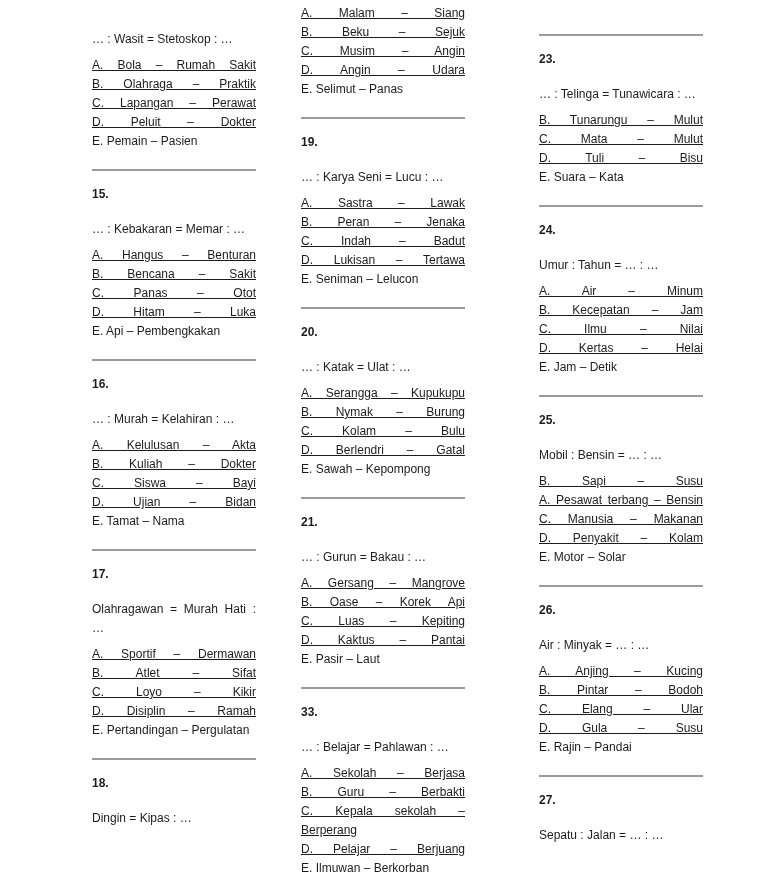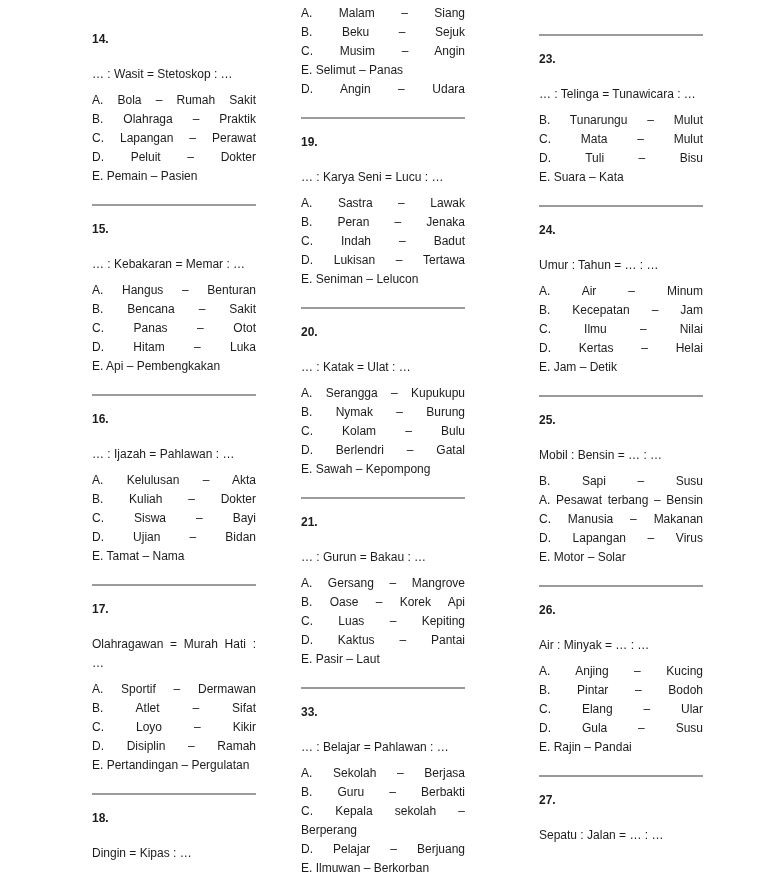--- a/index.html
+++ b/index.html
@@ -33,34 +33,34 @@
     margin-bottom: 16px;
   }
   .stem {
     text-align: justify;
     margin-bottom: 7px;
   }
   .option { text-align: left; }
   .option.just {
     text-align: justify;
     text-align-last: justify;
+    text-decoration: underline;
   }
   .divider {
     height: 2px;
     background: #9b9b9b;
     margin: 18px 0 14px 0;
   }
 </style>
 </head>
 <body>
 
 <div class="page">
   <div class="col col1">
       <div class="question">
-        <div class="qnum">14.</div>
         <div class="stem">… : Wasit = Stetoskop : …</div>
         <div class="options">
           <div class="option just">A. Bola – Rumah Sakit</div>
           <div class="option just">B. Olahraga – Praktik</div>
           <div class="option just">C. Lapangan – Perawat</div>
           <div class="option just">D. Peluit – Dokter</div>
           <div class="option">E. Pemain – Pasien</div>
         </div>
       </div>
       <div class="divider"></div>
@@ -71,21 +71,21 @@
           <div class="option just">A. Hangus – Benturan</div>
           <div class="option just">B. Bencana – Sakit</div>
           <div class="option just">C. Panas – Otot</div>
           <div class="option just">D. Hitam – Luka</div>
           <div class="option">E. Api – Pembengkakan</div>
         </div>
       </div>
       <div class="divider"></div>
       <div class="question">
         <div class="qnum">16.</div>
-        <div class="stem">… : Ijazah = Pahlawan : …</div>
+        <div class="stem">… : Murah = Kelahiran : …</div>
         <div class="options">
           <div class="option just">A. Kelulusan – Akta</div>
           <div class="option just">B. Kuliah – Dokter</div>
           <div class="option just">C. Siswa – Bayi</div>
           <div class="option just">D. Ujian – Bidan</div>
           <div class="option">E. Tamat – Nama</div>
         </div>
       </div>
       <div class="divider"></div>
       <div class="question">
@@ -104,22 +104,22 @@
         <div class="qnum">18.</div>
         <div class="stem">Dingin = Kipas : …</div>
       </div>
     </div>
   <div class="col col2">
       <div class="question">
         <div class="options">
           <div class="option just">A. Malam – Siang</div>
           <div class="option just">B. Beku – Sejuk</div>
           <div class="option just">C. Musim – Angin</div>
+          <div class="option just">D. Angin – Udara</div>
           <div class="option">E. Selimut – Panas</div>
-          <div class="option just">D. Angin – Udara</div>
         </div>
       </div>
       <div class="divider"></div>
       <div class="question">
         <div class="qnum">19.</div>
         <div class="stem">… : Karya Seni = Lucu : …</div>
         <div class="options">
           <div class="option just">A. Sastra – Lawak</div>
           <div class="option just">B. Peran – Jenaka</div>
           <div class="option just">C. Indah – Badut</div>
@@ -189,21 +189,21 @@
         </div>
       </div>
       <div class="divider"></div>
       <div class="question">
         <div class="qnum">25.</div>
         <div class="stem">Mobil : Bensin = … : …</div>
         <div class="options">
           <div class="option just">B. Sapi – Susu</div>
           <div class="option just">A. Pesawat terbang – Bensin</div>
           <div class="option just">C. Manusia – Makanan</div>
-          <div class="option just">D. Lapangan – Virus</div>
+          <div class="option just">D. Penyakit – Kolam</div>
           <div class="option">E. Motor – Solar</div>
         </div>
       </div>
       <div class="divider"></div>
       <div class="question">
         <div class="qnum">26.</div>
         <div class="stem">Air : Minyak = … : …</div>
         <div class="options">
           <div class="option just">A. Anjing – Kucing</div>
           <div class="option just">B. Pintar – Bodoh</div>

